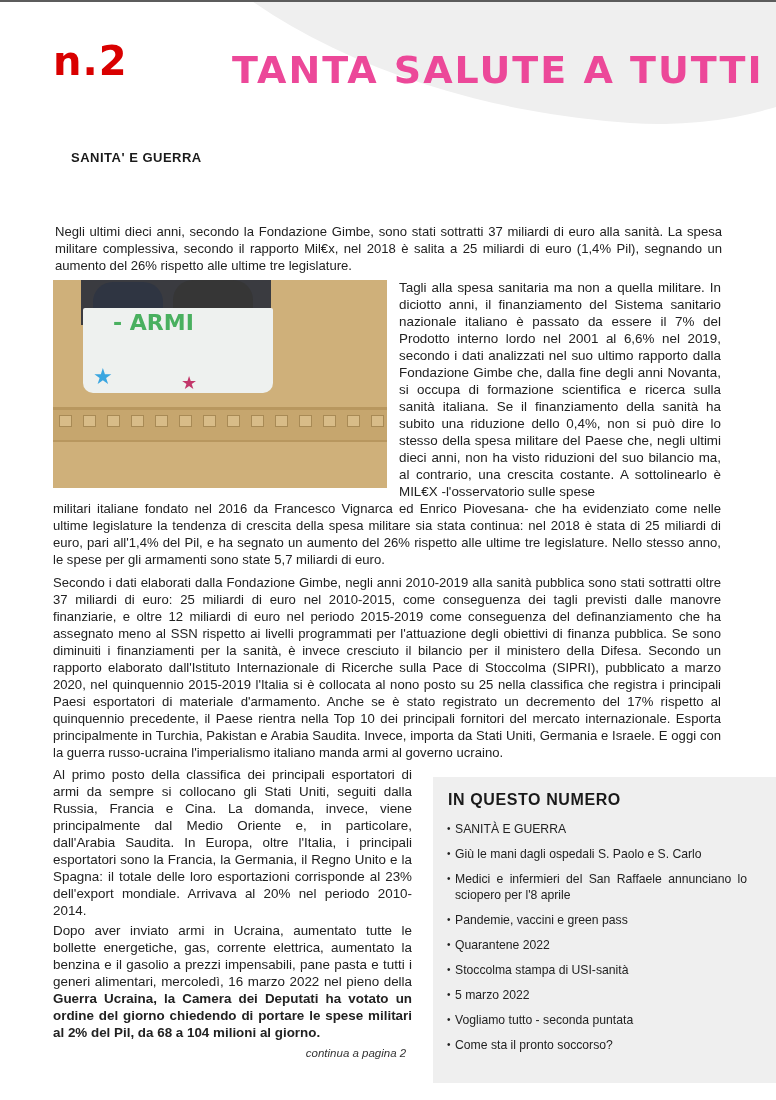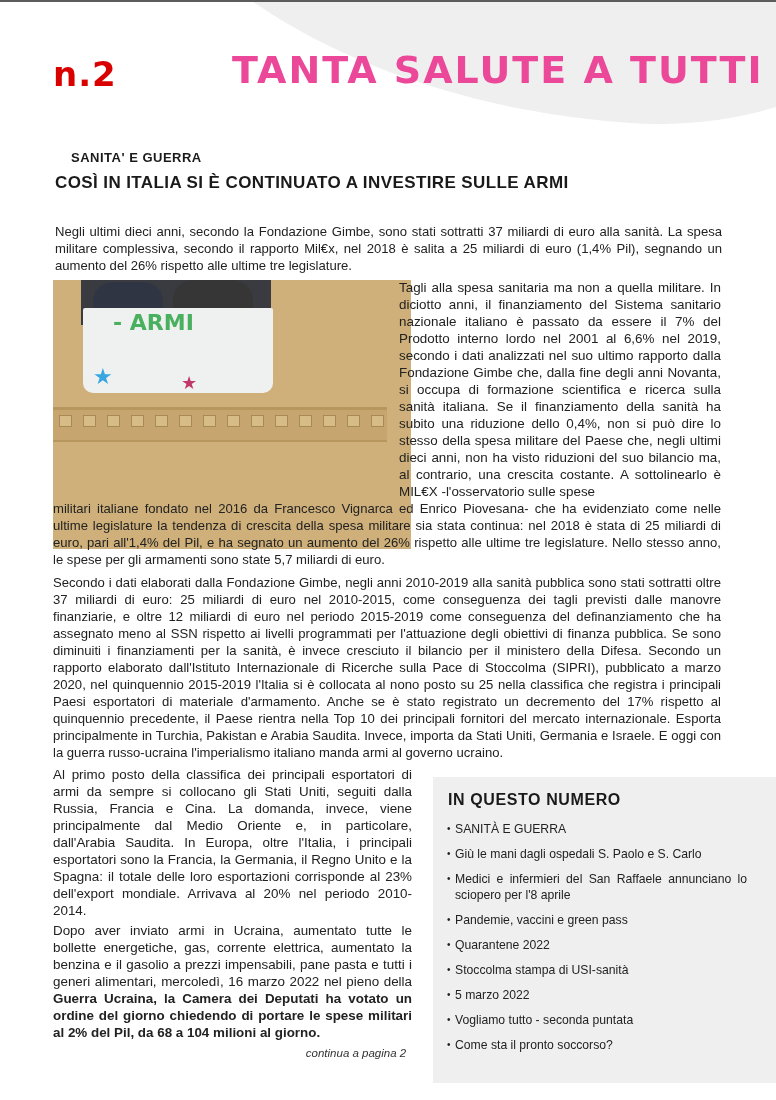--- a/index.html
+++ b/index.html
@@ -10,40 +10,40 @@
   }
   .topline { position: absolute; left: 0; top: 0; width: 776px; height: 2px; background: #5c5c5c; }
   .blob {
     position: absolute; left: 100px; top: -260px; width: 900px; height: 375px;
     background: #efefef; border-radius: 0 0 420px 640px / 0 0 360px 380px;
     transform: rotate(4deg);
   }
   .blob-clip { position: absolute; left: 0; top: 2px; width: 776px; height: 130px; overflow: hidden; }
   .issue-no {
     position: absolute; left: 53px; top: 38px; color: #d90000;
-    font-family: "DejaVu Sans", sans-serif; font-weight: 900; font-size: 34px; letter-spacing: 1px; margin-top: 16px;
+    font-family: "DejaVu Sans", sans-serif; font-weight: 900; font-size: 40px; letter-spacing: 1px;
   }
   .masthead {
     position: absolute; left: 232px; top: 32px; color: #ec4899;
     font-family: "DejaVu Sans", sans-serif; font-weight: 900; font-size: 38px; letter-spacing: 2px;
     transform: scaleX(1.0);
     margin-top: 16px;
   }
   .section-kicker {
     position: absolute; left: 71px; top: 150px; font-size: 13px; font-weight: 600; letter-spacing: 0.5px; color: #1a1a1a;
   }
   .headline {
     position: absolute; left: 55px; top: 172px; width: 680px; font-size: 17px; font-weight: 600; line-height: 22px; color: #1a1a1a; letter-spacing: 0.4px;
   }
   .p {
     position: absolute; font-size: 13.1px; line-height: 17px; color: #222; text-align: justify; margin: 0;
   }
   .p b { font-weight: 700; }
   .photo {
-    position: absolute; left: 53px; top: 280px; width: 334px; height: 269px; background: #cfb07a; overflow: hidden; padding-left: 24px;
+    position: absolute; left: 53px; top: 280px; width: 334px; height: 208px; background: #cfb07a; overflow: hidden;
   }
   .photo .ledge { position: absolute; left: 0; top: 127px; width: 334px; height: 30px; background: #c6a66e; border-top: 3px solid #b8975f; border-bottom: 2px solid #b8975f; }
   .photo .block { position: absolute; top: 135px; width: 11px; height: 10px; background: #d8bc88; border: 1px solid #a88a55; }
   .photo .window { position: absolute; left: 28px; top: 0; width: 190px; height: 45px; background: #3a3b40; }
   .photo .banner {
     position: absolute; left: 30px; top: 28px; width: 190px; height: 85px; background: #eef1ef; border-radius: 2px 2px 10px 10px;
     color: #49b05f; font-family: "DejaVu Sans", sans-serif; font-weight: 700;
   }
   .photo .banner .l1 { position: absolute; left: 30px; top: 2px; font-size: 22px; }
   .photo .banner .l2 { position: absolute; left: 10px; top: 30px; font-size: 24px; }
@@ -70,21 +70,20 @@
 <div class="topline"></div>
 <div class="blob-clip">
   <div class="blob"></div>
 </div>
 
 <div class="issue-no">n.2</div>
 <div class="masthead">TANTA SALUTE A TUTTI</div>
 
 <div class="section-kicker">SANITA' E GUERRA</div>
 <div class="headline">
-  <div>COSÌ IN ITALIA SI È CONTINUATO A INVESTIRE SULLE ARMI</div>
 </div>
 
 <p class="p" style="left:55px; top:223px; width:667px;">Negli ultimi dieci anni, secondo la Fondazione Gimbe, sono stati sottratti 37 miliardi di euro alla sanità. La spesa militare complessiva, secondo il rapporto Mil€x, nel 2018 è salita a 25 miliardi di euro (1,4% Pil), segnando un aumento del 26% rispetto alle ultime tre legislature.</p>
 
 <div class="photo" title="Striscione ARMI + SANITÀ appeso a una finestra">
   <div class="window"></div>
   <div class="person1"></div>
   <div class="person2"></div>
   <div class="banner">
     <span class="l1">- ARMI</span>

